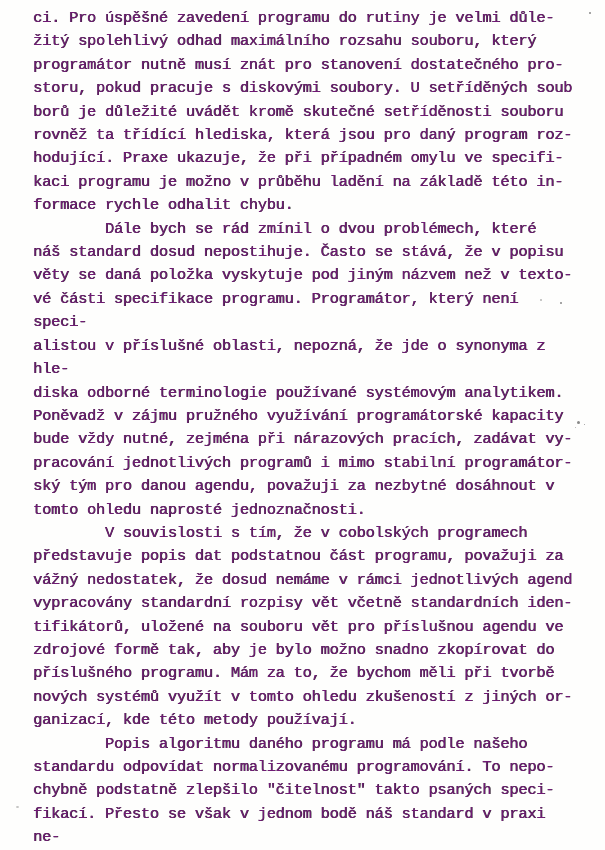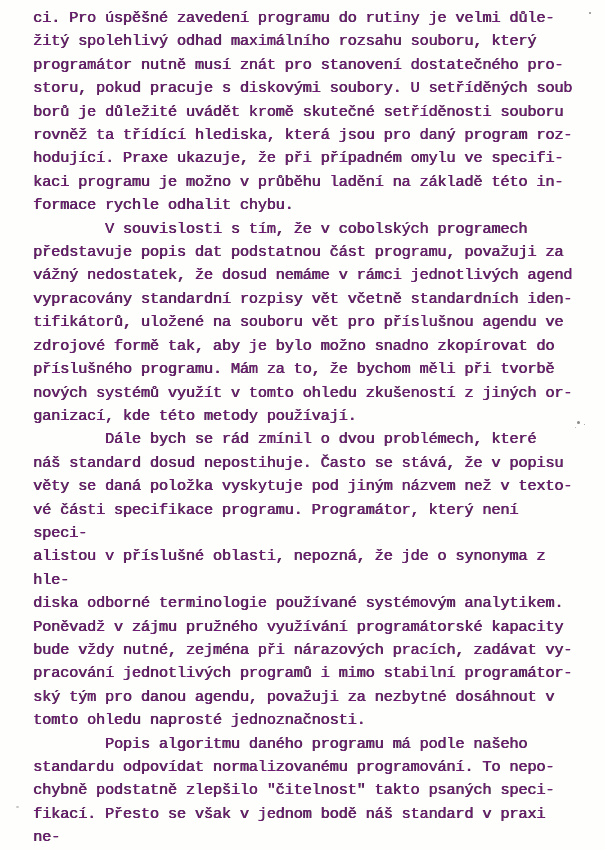--- a/index.html
+++ b/index.html
@@ -46,40 +46,40 @@
 <div class="page">
   <div class="para">ci. Pro úspěšné zavedení programu do rutiny je velmi důle-
 žitý spolehlivý odhad maximálního rozsahu souboru, který
 programátor nutně musí znát pro stanovení dostatečného pro-
 storu, pokud pracuje s diskovými soubory. U setříděných soub
 borů je důležité uvádět kromě skutečné setříděnosti souboru
 rovněž ta třídící hlediska, která jsou pro daný program roz-
 hodující. Praxe ukazuje, že při případném omylu ve specifi-
 kaci programu je možno v průběhu ladění na základě této in-
 formace rychle odhalit chybu.</div>
-  <div class="para">        V souvislosti s tím, že v cobolských programech
-představuje popis dat podstatnou část programu, považuji za
-vážný nedostatek, že dosud nemáme v rámci jednotlivých agend
-vypracovány standardní rozpisy vět včetně standardních iden-
-tifikátorů, uložené na souboru vět pro příslušnou agendu ve
-zdrojové formě tak, aby je bylo možno snadno zkopírovat do
-příslušného programu. Mám za to, že bychom měli při tvorbě
-nových systémů využít v tomto ohledu zkušeností z jiných or-
-ganizací, kde této metody používají.</div>
   <div class="para">        Dále bych se rád zmínil o dvou problémech, které
 náš standard dosud nepostihuje. Často se stává, že v popisu
 věty se daná položka vyskytuje pod jiným názvem než v texto-
 vé části specifikace programu. Programátor, který není speci-
 alistou v příslušné oblasti, nepozná, že jde o synonyma z hle-
 diska odborné terminologie používané systémovým analytikem.
 Poněvadž v zájmu pružného využívání programátorské kapacity
 bude vždy nutné, zejména při nárazových pracích, zadávat vy-
 pracování jednotlivých programů i mimo stabilní programátor-
 ský tým pro danou agendu, považuji za nezbytné dosáhnout v
 tomto ohledu naprosté jednoznačnosti.</div>
+  <div class="para">        V souvislosti s tím, že v cobolských programech
+představuje popis dat podstatnou část programu, považuji za
+vážný nedostatek, že dosud nemáme v rámci jednotlivých agend
+vypracovány standardní rozpisy vět včetně standardních iden-
+tifikátorů, uložené na souboru vět pro příslušnou agendu ve
+zdrojové formě tak, aby je bylo možno snadno zkopírovat do
+příslušného programu. Mám za to, že bychom měli při tvorbě
+nových systémů využít v tomto ohledu zkušeností z jiných or-
+ganizací, kde této metody používají.</div>
   <div class="para">        Popis algoritmu daného programu má podle našeho
 standardu odpovídat normalizovanému programování. To nepo-
 chybně podstatně zlepšilo "čitelnost" takto psaných speci-
 fikací. Přesto se však v jednom bodě náš standard v praxi ne-
 dodržuje zcela důsledně. Jde mi o požadavek, rozdělit složi-
 tější algoritmy na několik  logických celků, z nichž každý
 bude řešit některý částečný problém daného programu. Podle</div>
 
   <span class="speck s1"></span>
   <span class="speck s2"></span>

